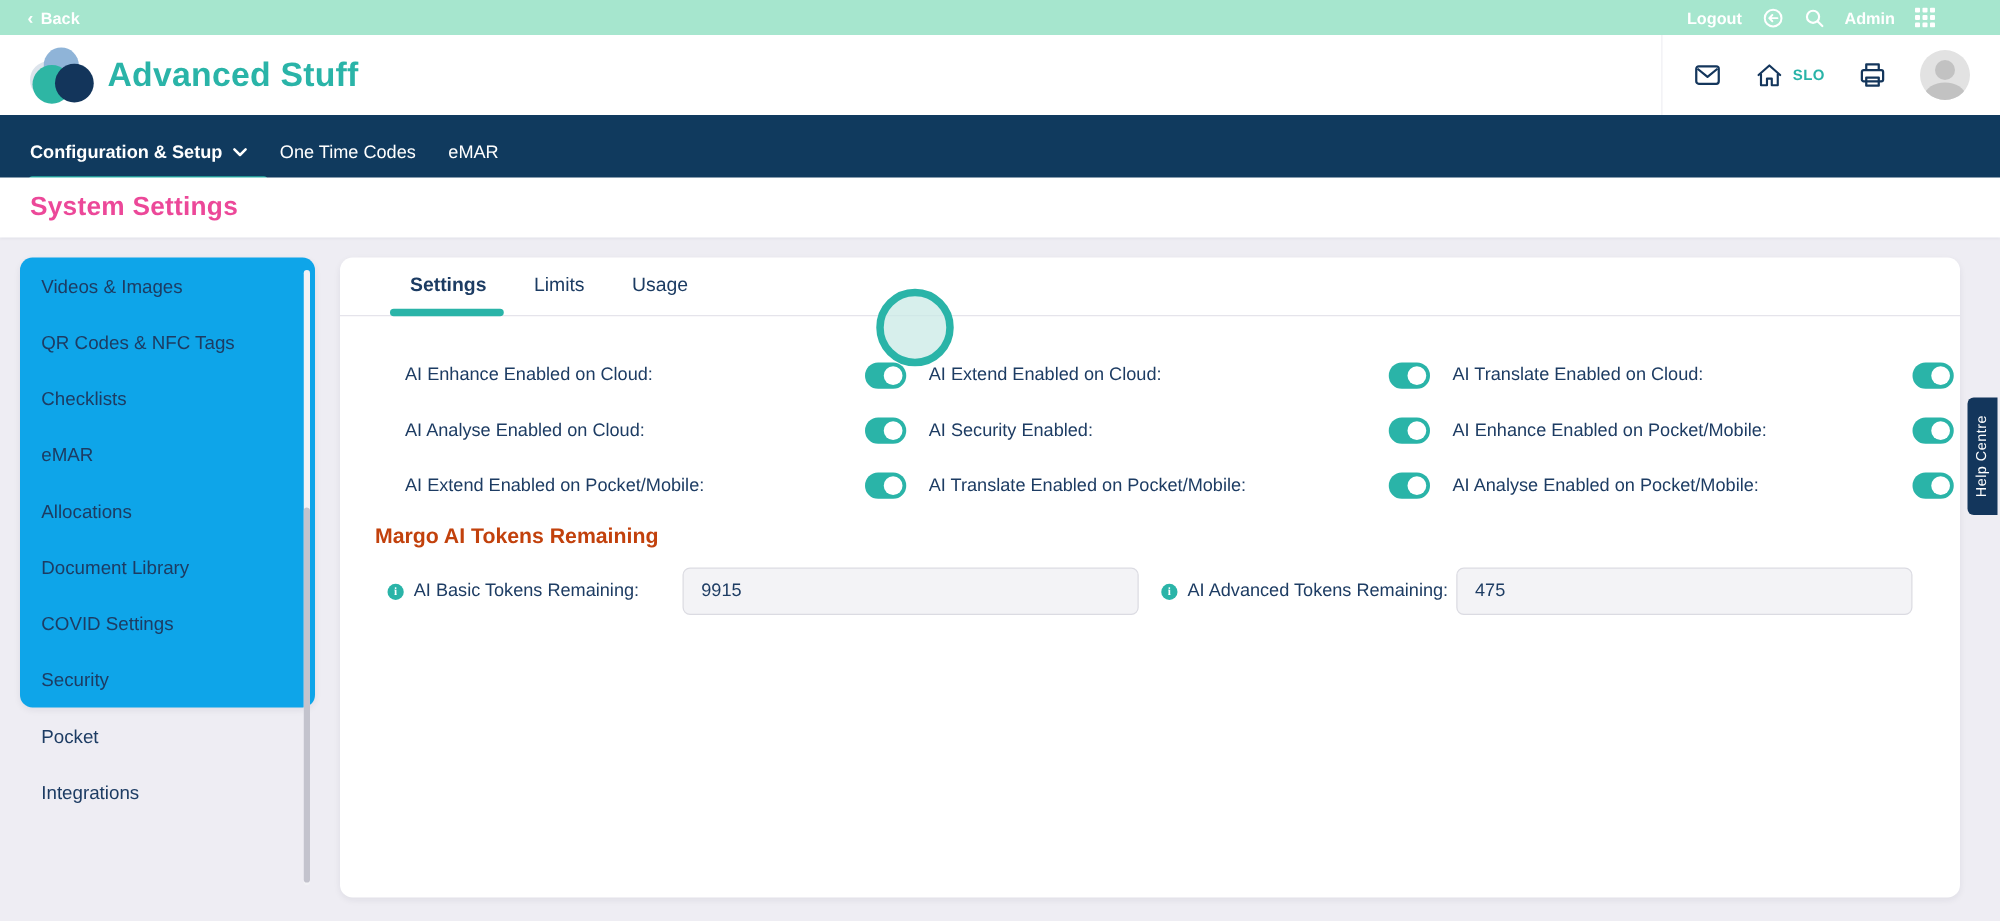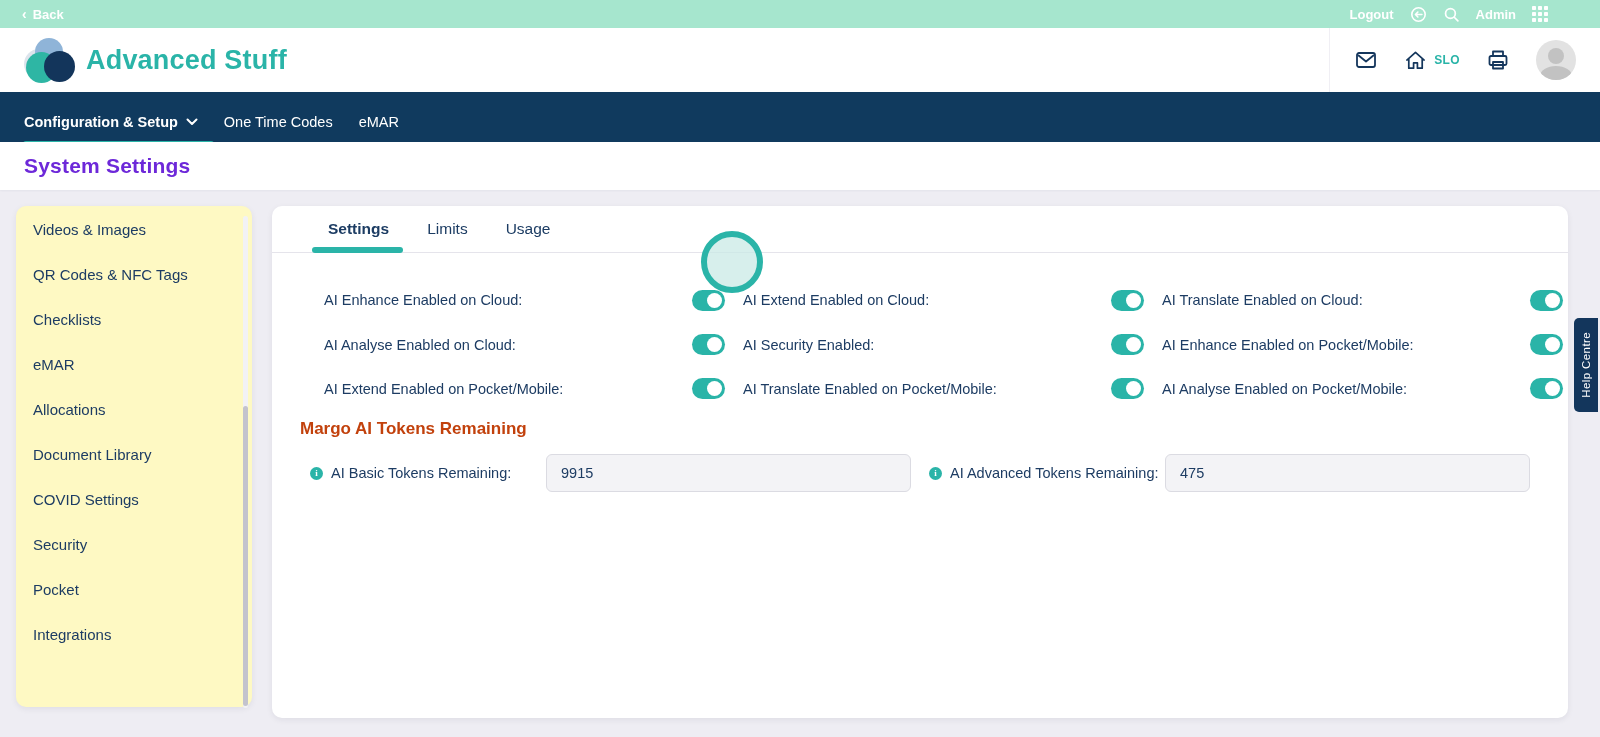--- a/index.html
+++ b/index.html
@@ -39,24 +39,24 @@
          display:flex; align-items:center; padding:0 24px; gap:26px; }
   .nav-item { color:#fff; font-size:14.5px; display:flex; align-items:center; gap:8px; cursor:pointer;
               height:50px; position:relative; }
   .nav-item.active { font-weight:700; }
   .nav-item.active::after { content:""; position:absolute; left:-1px; right:-16px; bottom:0;
                             height:6px; border-radius:4px; background:#2ab4a8; }
 
   
   .titlebar { position:absolute; left:0; top:142px; width:1600px; height:48px; background:#fff;
               display:flex; align-items:center; padding:0 24px; box-shadow:0 1px 2px rgba(20,40,80,.05); }
-  .page-title { font-size:21px; font-weight:800; color:#6d28d9; letter-spacing:.2px; }
-
-  
-  .sidebar { position:absolute; left:16px; top:206px; width:236px; height:501px; background:#fef9c3;
+  .page-title { font-size:21px; font-weight:800; color:#ec4899; letter-spacing:.2px; }
+
+  
+  .sidebar { position:absolute; left:16px; top:206px; width:236px; height:360px; background:#0ea5e9;
              border-radius:10px; box-shadow:0 2px 6px rgba(30,30,60,.07); padding-top:1px; }
   .side-item { height:45px; display:flex; align-items:center; padding-left:17px; font-size:15px;
                color:#1d3c63; cursor:pointer; }
   .side-item.active { background:#2fb5aa; color:#fff; font-weight:700; border-radius:8px;
                       margin:5px 9px; height:34px; padding-left:9px; }
   .side-scroll-track { position:absolute; right:4px; top:10px; width:5px; height:492px;
                        background:#f2f2f5; border-radius:3px; }
   .side-scroll-thumb { position:absolute; right:4px; top:200px; width:5px; height:300px;
                        background:#c3c3cd; border-radius:3px; }
 

